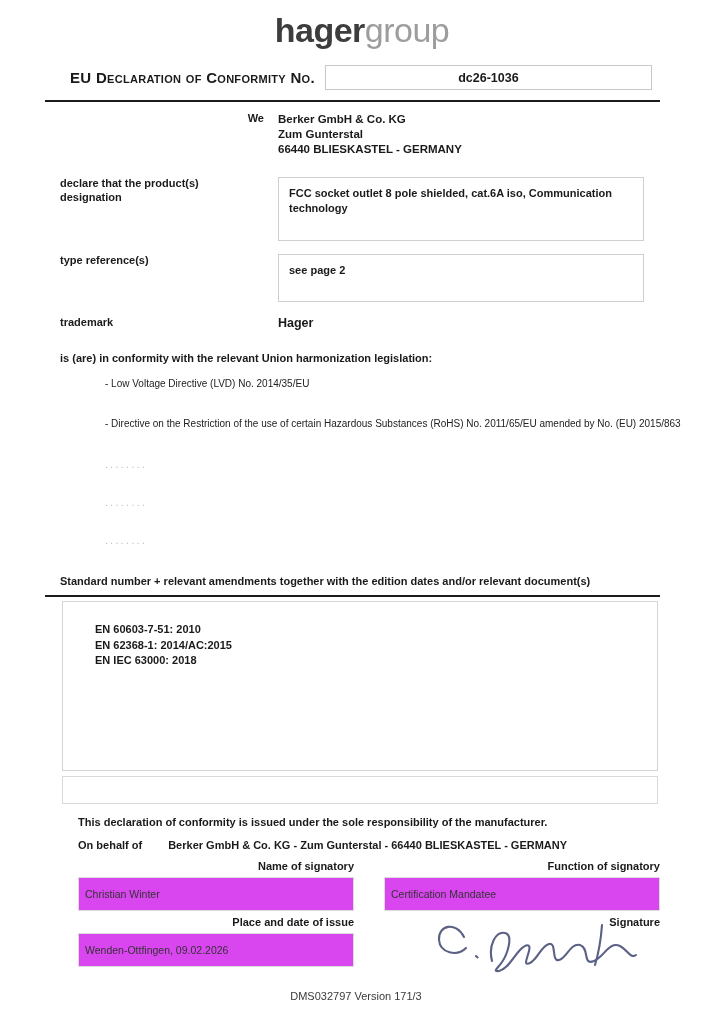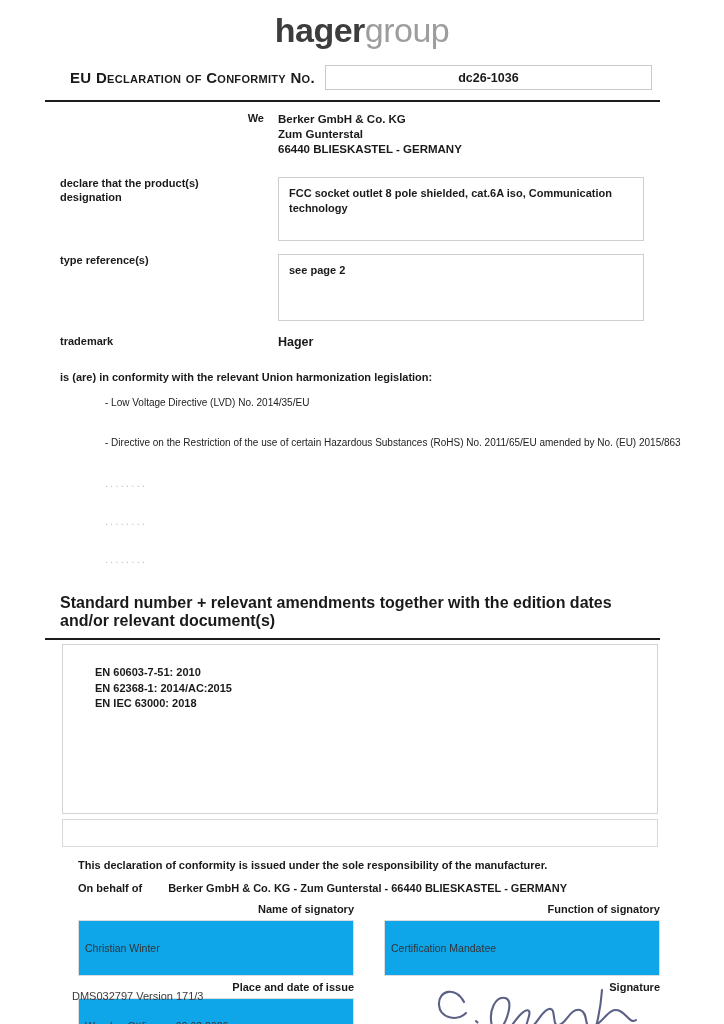--- a/index.html
+++ b/index.html
@@ -23,50 +23,50 @@
   .row { display:flex; padding:0 80px 0 60px; }
   .lbl { width:218px; flex-shrink:0; font-weight:700; font-size:11px; line-height:1.25; }
   .content { flex:1; }
   .we-row { margin-top:10px; }
   .we-lbl { text-align:right; padding-right:14px; }
   .company-block { font-weight:700; font-size:11.5px; line-height:1.3; }
   .product-row { margin-top:20px; }
   .field-box { border:1px solid #cfcfcf; padding:8px 10px; font-weight:700; font-size:11px; line-height:1.35; }
   .product-box { height:64px; }
   .type-row { margin-top:13px; }
-  .type-box { height:67px; }
+  .type-box { height:48px; }
   .trademark-row { margin-top:14px; }
   .trademark-value { font-weight:700; font-size:12.5px; }
   
   .legislation-heading { margin:22px 60px 0; font-weight:700; font-size:11px; }
   .leg-item { margin-left:105px; margin-right:6px; font-size:10px; color:#222; white-space:nowrap; }
   .leg-item-1 { margin-top:14px; }
   .leg-item-2 { margin-top:29px; }
   .dots { margin-left:105px; color:#bcbcbc; font-size:10px; letter-spacing:2.5px; }
   .dots-1 { margin-top:30px; }
   .dots-2 { margin-top:27px; }
   .dots-3 { margin-top:27px; }
   
-  .standards-heading { margin:29px 60px 0; font-weight:700; font-size:16px; }
+  .standards-heading { margin:29px 60px 0; font-weight:700; font-size:11px; }
   .standards-rule { height:2px; background:#1c1c1c; margin:8px 64px 0 45px; }
   .standards-box { margin:4px 66px 0 62px; border:1px solid #d4d4d4; height:170px; padding:20px 10px 0 32px; }
   .standard-item { font-weight:700; font-size:11px; line-height:1.4; }
   .empty-box { margin:5px 66px 0 62px; border:1px solid #d9d9d9; height:28px; }
   
   .responsibility { margin:12px 60px 0 78px; font-weight:700; font-size:11px; }
   .on-behalf { margin:11px 60px 0 78px; font-weight:700; font-size:11px; display:flex; }
   .on-behalf-label { margin-right:26px; white-space:nowrap; }
   
   .signatory-grid { margin:9px 64px 0 78px; display:grid; grid-template-columns:1fr 1fr; column-gap:30px; row-gap:5px; font-size:11px; }
   .sig-label { font-weight:700; font-size:11px;text-align:right; }
-  .sig-value { border:1px solid #dcdcdc; padding:21px 6px; font-size:10.5px; color:#333; min-height:20px; background:#0ea5e9; }
+  .sig-value { border:1px solid #dcdcdc; padding:10px 6px; font-size:10.5px; color:#333; min-height:20px; background:#d946ef; }
   .signature-wrap { position:relative; height:26px; overflow:visible; }
   .signature-svg { position:absolute; left:46px; top:-22px; pointer-events:none; }
   
-  .footer { position:absolute; left:72px; right:84px; bottom:22px; display:flex; justify-content:flex-start; font-size:11px; color:#3a3a3a; }
+  .footer { position:absolute; left:72px; right:84px; bottom:22px; display:flex; justify-content:center; font-size:11px; color:#3a3a3a; }
 </style>
 </head>
 <body>
 
 <div class="page">
 
   <div class="logo">
     <span class="logo-bold">hager</span><span class="logo-light">group</span>
   </div>
 

